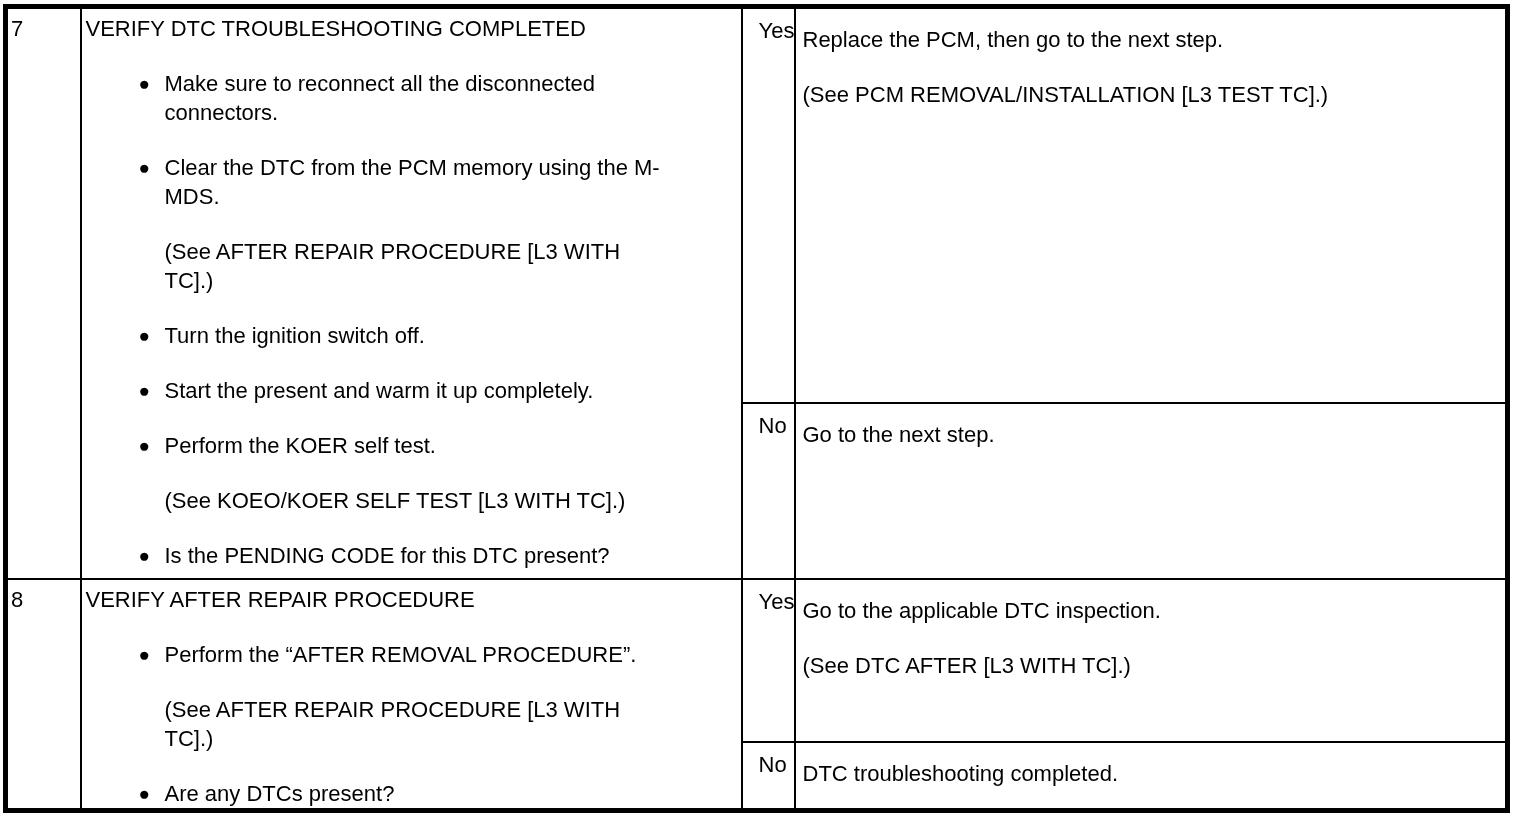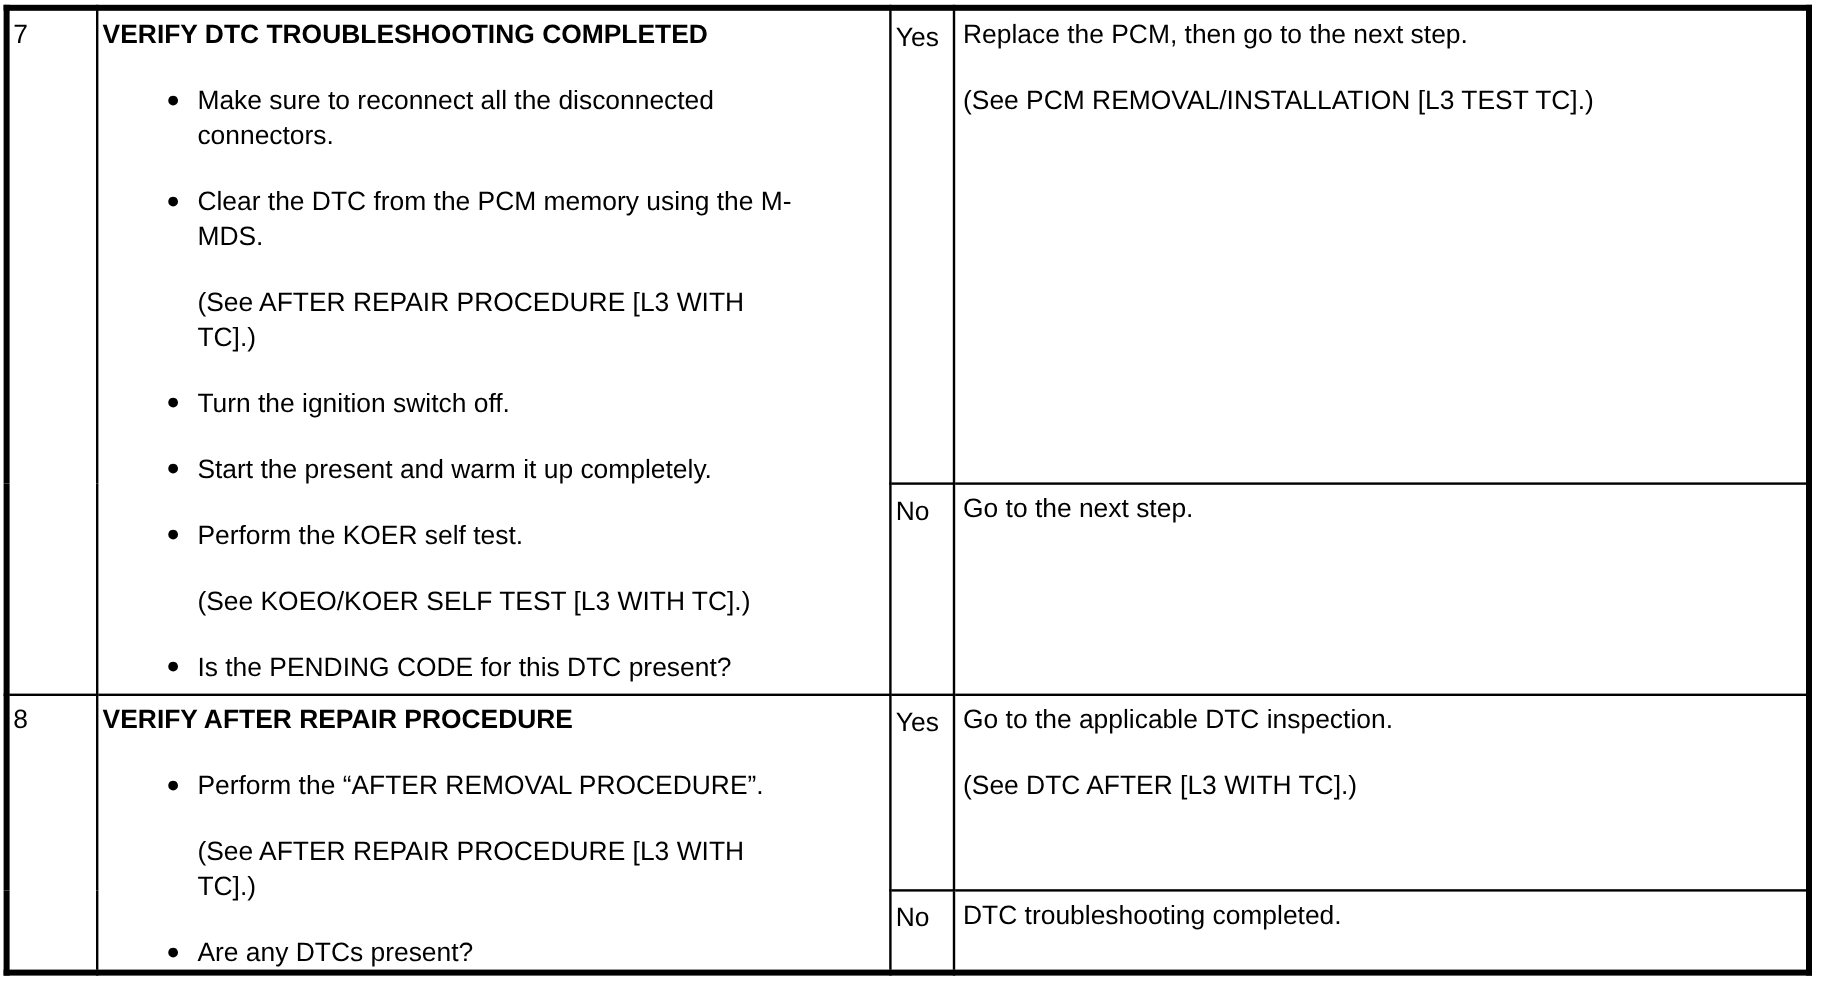--- a/index.html
+++ b/index.html
@@ -21,41 +21,41 @@
   }
   td {
     border: 2px solid #000000;
     vertical-align: top;
     font-size: 22px;
     line-height: 29px;
     overflow: hidden;
   }
   td.step-cell   { padding: 5px 2px 0 3px; }
   td.action-cell { padding: 5px 78px 0 4px; }
-  td.yn-cell     { padding: 7px 2px 0 4px; }
+  td.yn-cell     { padding: 7px 2px 0 16px; }
   td.result-cell { padding: 5px 10px 0 7px; }
 
   p.proc-title {
     margin: 0 0 26px 0;
-    font-weight: bold;
+    font-weight: normal;
   }
   div.item {
     position: relative;
     margin: 0 0 26px 0;
     padding-left: 79px;
   }
   div.item:last-child { margin-bottom: 0; }
   span.bullet {
     position: absolute;
     left: 53px;
     top: 0;
     font-size: 19px;
     line-height: 29px;
   }
-  p.line { margin: 0 0 26px 0; }
+  p.line { margin: 11px 0 26px 0; }
   p.line:last-child { margin-bottom: 0; }
 </style>
 </head>
 <body>
 
 <table class="troubleshooting">
   <colgroup>
     <col style="width:75px">
     <col style="width:661px">
     <col style="width:53px">

